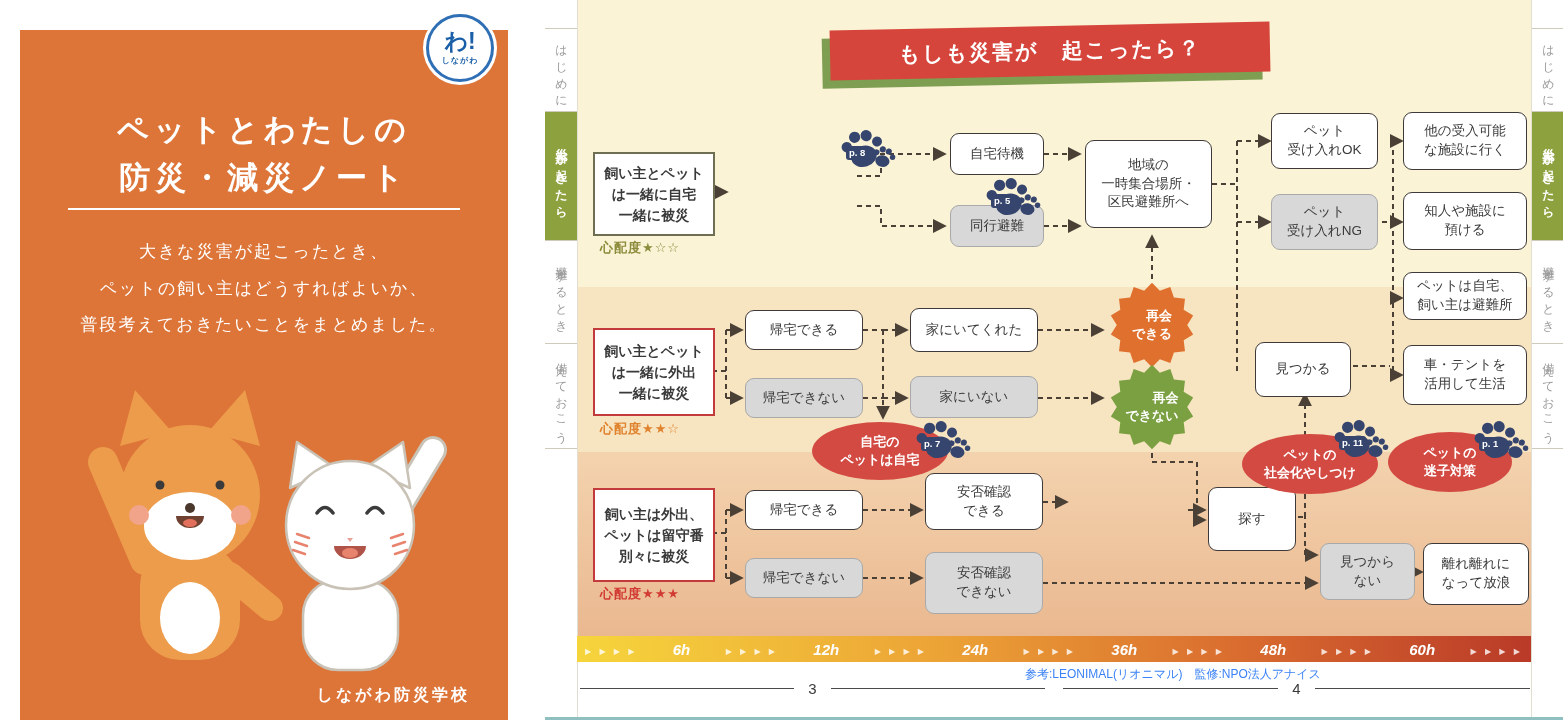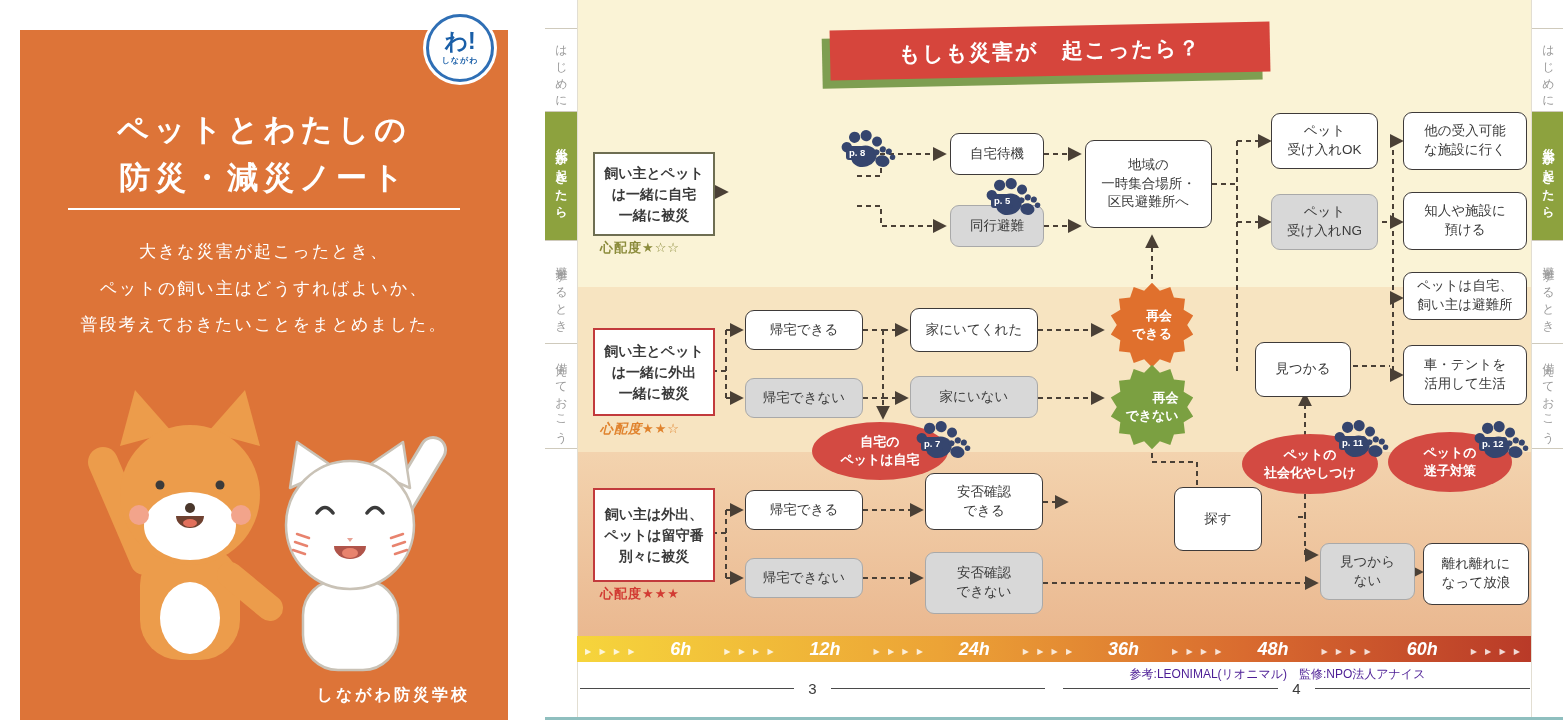--- a/index.html
+++ b/index.html
@@ -50,21 +50,21 @@
   .banner span{color:#fff;font-size:21px;font-weight:bold;letter-spacing:2px;}
 
   .conn{position:absolute;left:0;top:0;pointer-events:none;}
 
   .scn{position:absolute;background:#fff;display:flex;align-items:center;justify-content:center;
     text-align:center;font-size:14px;font-weight:bold;line-height:1.5;}
   .scn.olive{border:2px solid #6E6E52;}
   .scn.red{border:2px solid #C23A3C;}
   .worry{position:absolute;font-size:13px;font-weight:bold;letter-spacing:1px;}
   .worry.w1{color:#8C8C3C;}
-  .worry.w2{color:#E0832E;font-style:italic;}
+  .worry.w2{color:#E0832E;}
   .worry.w3{color:#D23B33;}
 
   .node{position:absolute;background:#fff;border:1.5px solid #3E3A39;border-radius:9px;
     display:flex;align-items:center;justify-content:center;text-align:center;
     font-size:13.5px;line-height:1.4;padding:2px;box-sizing:border-box;}
   .node.gray{background:#D8D8D8;border:1px solid #a9a9a9;}
 
   .burst{position:absolute;width:88px;height:88px;}
   .burst-label{position:absolute;inset:0;display:flex;align-items:center;justify-content:center;
     text-align:right;color:#fff;font-size:13px;font-weight:bold;line-height:1.35;}
@@ -73,25 +73,25 @@
     align-items:center;justify-content:center;text-align:center;color:#fff;
     font-size:13px;font-weight:bold;line-height:1.35;}
 
   .paw{position:absolute;width:56px;height:48px;}
   .paw-label{position:absolute;left:6px;top:20px;background:#35456E;color:#fff;
     font-size:9.5px;font-weight:bold;padding:0 3px;border-radius:3px;line-height:1.5;}
 
   .timeline{position:absolute;left:32px;top:636px;width:954px;height:26px;
     background:linear-gradient(90deg,#F6D53C,#ECA336 38%,#D96B2F 70%,#B93A28);
     display:flex;align-items:center;justify-content:space-between;padding:0 8px;box-sizing:border-box;}
-  .tl-label{color:#fff;font-size:18px;font-weight:bold;font-style:italic;}
+  .tl-label{color:#fff;font-size:15px;font-weight:bold;font-style:italic;}
   .chev::before{content:"▶ ▶ ▶ ▶";color:rgba(255,255,255,0.8);font-size:8px;letter-spacing:3px;}
 
-  .credit{position:absolute;left:480px;top:666px;width:505px;text-align:center;
-    font-size:12px;color:#4c1d95;}
+  .credit{position:absolute;left:480px;top:666px;width:505px;text-align:left;
+    font-size:12px;color:#3b82f6;}
   .pageline{position:absolute;top:680px;display:flex;align-items:center;gap:14px;
     font-size:15px;color:#3a3a3a;}
   .pageline::before,.pageline::after{content:"";flex:1;border-top:1.5px solid #4a4a4a;}
   .pl-left{left:35px;width:465px;}
   .pl-right{left:518px;width:467px;}
 </style>
 </head>
 <body>
 
 <div class="cover">
@@ -297,21 +297,21 @@
 
   <div class="rellipse prewrap" style="left:267px;top:422px;width:136px;height:58px">自宅の
 ペットは自宅</div>
 
   <div class="node" style="left:200px;top:490px;width:118px;height:40px">帰宅できる</div>
   <div class="node gray" style="left:200px;top:558px;width:118px;height:40px">帰宅できない</div>
   <div class="node prewrap" style="left:380px;top:473px;width:118px;height:57px">安否確認
 できる</div>
   <div class="node gray prewrap" style="left:380px;top:552px;width:118px;height:62px">安否確認
 できない</div>
-  <div class="node" style="left:629px;top:487px;width:88px;height:64px">探す</div>
+  <div class="node" style="left:663px;top:487px;width:88px;height:64px">探す</div>
   <div class="node gray prewrap" style="left:775px;top:543px;width:95px;height:57px">見つから
 ない</div>
   <div class="node prewrap" style="left:878px;top:543px;width:106px;height:62px">離れ離れに
 なって放浪</div>
 
   <div class="rellipse prewrap" style="left:697px;top:434px;width:136px;height:60px">ペットの
 社会化やしつけ</div>
   <div class="rellipse prewrap" style="left:843px;top:432px;width:124px;height:60px">ペットの
 迷子対策</div>
 
@@ -401,21 +401,21 @@
           <circle cx="39" cy="20" r="5"></circle>
         </g>
         <g fill="#35456E" transform="translate(38,22) scale(0.55) rotate(10)">
           <ellipse cx="12" cy="22" rx="13" ry="10.5"></ellipse>
           <circle cx="-1" cy="8" r="5.2"></circle>
           <circle cx="9" cy="1" r="5.6"></circle>
           <circle cx="20.5" cy="3" r="5.6"></circle>
           <circle cx="29" cy="12" r="5"></circle>
         </g>
       </svg>
-    <span class="paw-label">p. 12</span>
+    <span class="paw-label">p. 1</span>
   </div>
 
   <div class="timeline">
     <span class="chev"></span>
     <span class="tl-label">6h</span>
     <span class="chev"></span>
     <span class="tl-label">12h</span>
     <span class="chev"></span>
     <span class="tl-label">24h</span>
     <span class="chev"></span>

